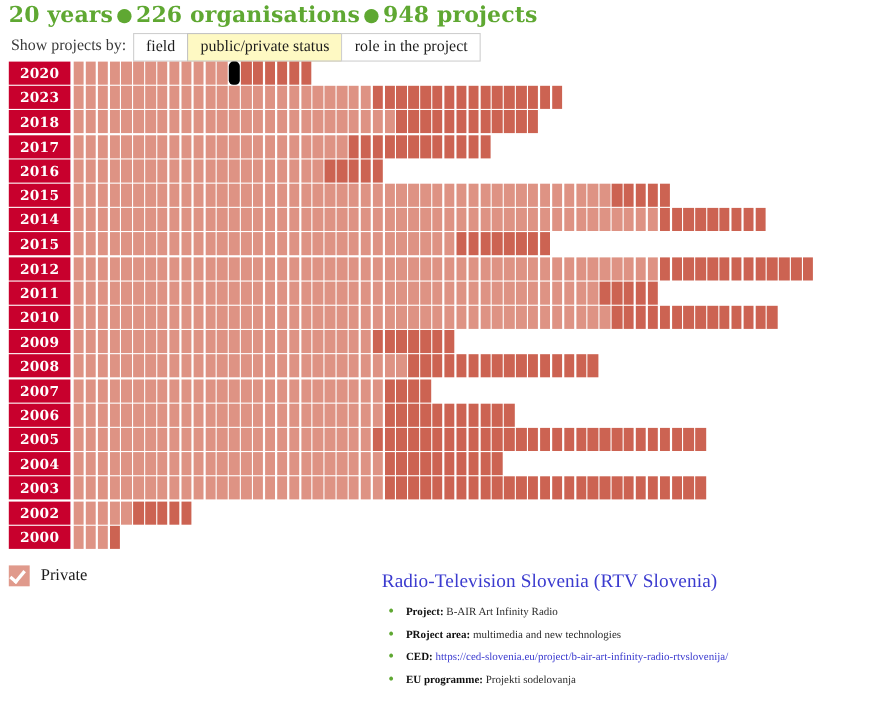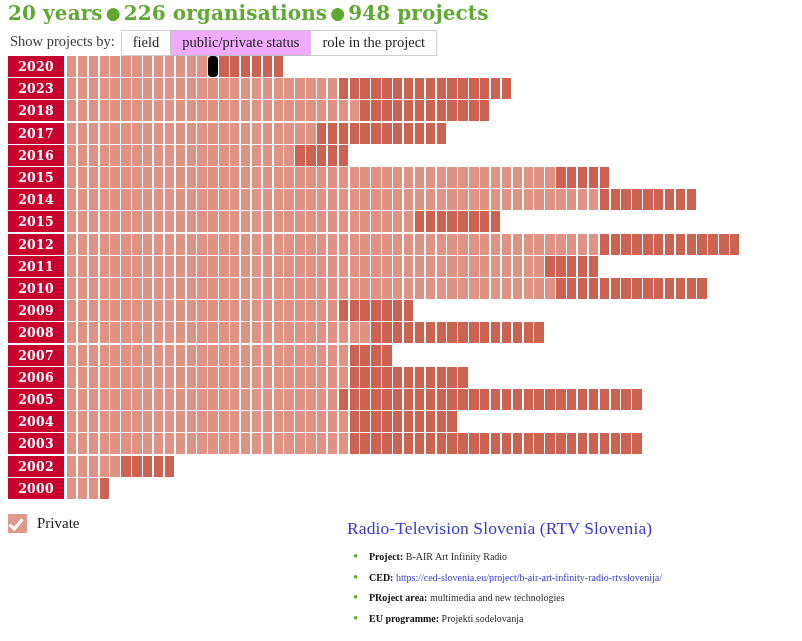--- a/index.html
+++ b/index.html
@@ -39,21 +39,21 @@
   .tbtn{
     border:1px solid #cfcfcf;
     background:#ffffff;
     padding:2px 11px 3px 11px;
     line-height:19px;
     margin-left:-1px;
     color:#1d1d1d;
     cursor:pointer;
     user-select:none;
   }
-  .tbtn.active{background:#f0abfc;border-color:#c4c4c4;}
+  .tbtn.active{background:#fef9c3;border-color:#c4c4c4;}
 
   
   #chart{
     position:absolute;
     left:0; top:56px;
     width:802px; height:450px;
   }
   .row{
     position:absolute;
     left:0;
@@ -1065,17 +1065,17 @@
   <div class="legrow">
     <span class="swatch pri"></span>
     <span class="lab">Private</span>
   </div>
 </div>
 
 <div id="info">
   <h3>Radio-Television Slovenia (RTV Slovenia)</h3>
   <ul>
     <li><b>Project:</b> <span>B-AIR Art Infinity Radio</span></li>
+    <li><b>PRoject area:</b> <span>multimedia and new technologies</span></li>
     <li><b>CED:</b> <a href="#">https://ced-slovenia.eu/project/b-air-art-infinity-radio-rtvslovenija/</a></li>
-    <li><b>PRoject area:</b> <span>multimedia and new technologies</span></li>
     <li><b>EU programme:</b> <span>Projekti sodelovanja</span></li>
   </ul>
 </div>
 
 </body></html>

